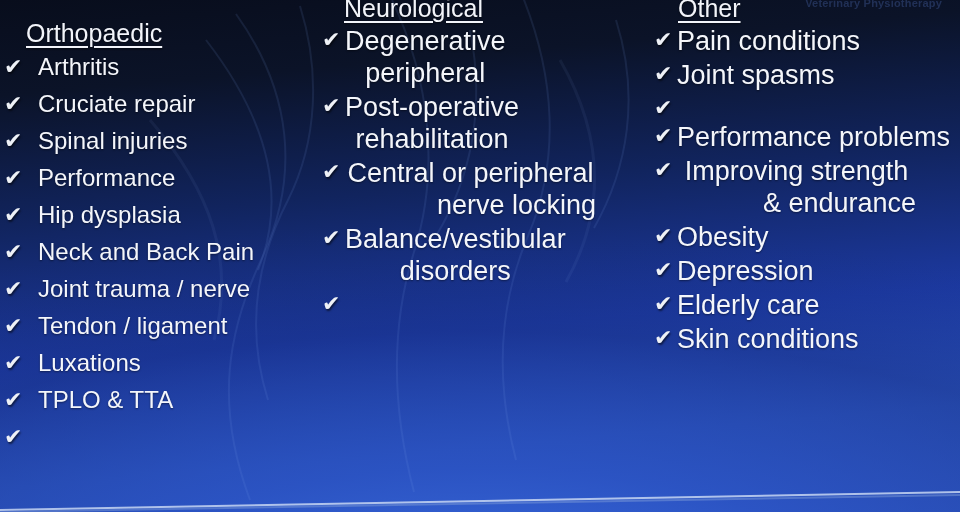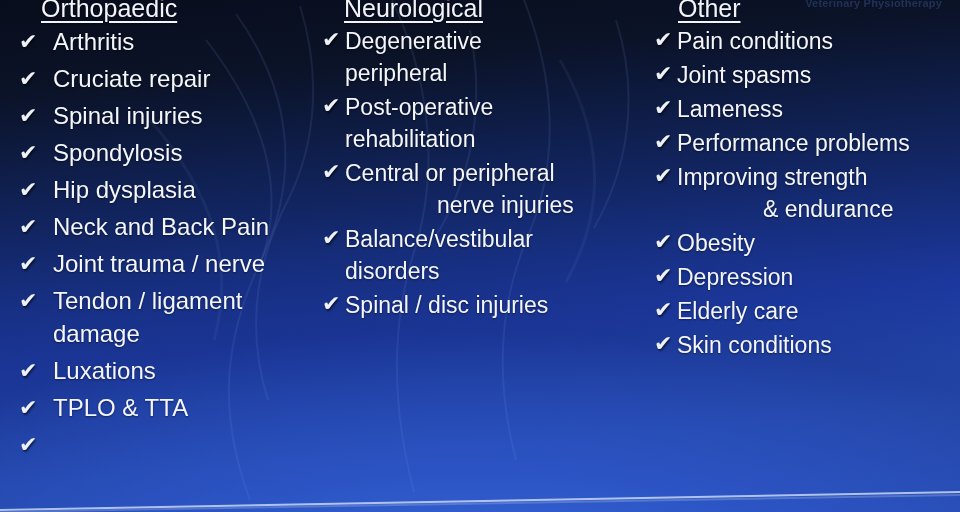--- a/index.html
+++ b/index.html
@@ -45,21 +45,21 @@
   }
 
   .columns {
     position: absolute;
     inset: 0;
   }
   .col {
     position: absolute;
     top: 0;
   }
-  .col-1 { left: 19px;  width: 300px; }
+  .col-1 { left: 4px;  width: 300px; margin-top: 25px; }
   .col-2 { left: 310px; width: 340px; margin-left: 12px; }
   .col-3 { left: 654px; width: 300px; }
 
   .col-head {
     color: #f2f4fa;
     font-size: 25px;
     font-weight: 400;
     line-height: 30px;
     text-decoration: underline;
     text-underline-offset: 4px;
@@ -89,21 +89,21 @@
   .item-text { white-space: pre-line; }
 
   
   .col-1 .item { margin-bottom: 4px; }
   .col-1 .tick { width: 34px; font-size: 22px; padding-top: 6px; }
   .col-1 .item-text { font-size: 24px; line-height: 33px; }
 
   
   .col-2 .item, .col-3 .item { margin-bottom: 2px; }
   .col-2 .tick, .col-3 .tick { width: 23px; font-size: 22px; padding-top: 4px; }
-  .col-2 .item-text, .col-3 .item-text { font-size: 23px; line-height: 32px; }
+  .col-2 .item-text, .col-3 .item-text { font-size: 27px; line-height: 32px; text-align: center; }
 
   .wrap-indent { display: block; }
   .indent-right { display: block; padding-left: 92px; }
   .indent-right-sm { display: block; padding-left: 86px; }
 </style>
 </head>
 <body>
 
 <div id="slide">
 
@@ -142,37 +142,37 @@
           <div class="item">
             <span class="tick">✔</span>
             <span class="item-text"><span class="wrap-indent">Cruciate repair</span></span>
           </div>
           <div class="item">
             <span class="tick">✔</span>
             <span class="item-text"><span class="wrap-indent">Spinal injuries</span></span>
           </div>
           <div class="item">
             <span class="tick">✔</span>
-            <span class="item-text"><span class="wrap-indent">Spondylosis</span></span>
+            <span class="item-text"><span class="wrap-indent">Performance</span></span>
           </div>
           <div class="item">
             <span class="tick">✔</span>
             <span class="item-text"><span class="wrap-indent">Hip dysplasia</span></span>
           </div>
           <div class="item">
             <span class="tick">✔</span>
             <span class="item-text"><span class="wrap-indent">Neck and Back Pain</span></span>
           </div>
           <div class="item">
             <span class="tick">✔</span>
             <span class="item-text"><span class="wrap-indent">Joint trauma / nerve</span></span>
           </div>
           <div class="item">
             <span class="tick">✔</span>
-            <span class="item-text"><span class="wrap-indent">Tendon / ligament</span><span class="wrap-indent">damage</span></span>
+            <span class="item-text"><span class="wrap-indent">Tendon / ligament</span></span>
           </div>
           <div class="item">
             <span class="tick">✔</span>
             <span class="item-text"><span class="wrap-indent">Luxations</span></span>
           </div>
           <div class="item">
             <span class="tick">✔</span>
             <span class="item-text"><span class="wrap-indent">TPLO &amp; TTA</span></span>
           </div>
           <div class="item">
@@ -187,47 +187,45 @@
           <div class="item">
             <span class="tick">✔</span>
             <span class="item-text"><span class="wrap-indent">Degenerative</span><span class="wrap-indent">peripheral</span></span>
           </div>
           <div class="item">
             <span class="tick">✔</span>
             <span class="item-text"><span class="wrap-indent">Post-operative</span><span class="wrap-indent">rehabilitation</span></span>
           </div>
           <div class="item">
             <span class="tick">✔</span>
-            <span class="item-text"><span class="wrap-indent">Central or peripheral</span><span class="indent-right">nerve injuries</span></span>
+            <span class="item-text"><span class="wrap-indent">Central or peripheral</span><span class="indent-right">nerve locking</span></span>
           </div>
           <div class="item">
             <span class="tick">✔</span>
             <span class="item-text"><span class="wrap-indent">Balance/vestibular</span><span class="wrap-indent">disorders</span></span>
           </div>
           <div class="item">
             <span class="tick">✔</span>
-            <span class="item-text"><span class="wrap-indent">Spinal / disc injuries</span></span>
           </div>
         </div>
     </div>
 
     <div class="col col-3">
       <div class="col-head">Other</div>
       <div class="col-body">
           <div class="item">
             <span class="tick">✔</span>
             <span class="item-text"><span class="wrap-indent">Pain conditions</span></span>
           </div>
           <div class="item">
             <span class="tick">✔</span>
             <span class="item-text"><span class="wrap-indent">Joint spasms</span></span>
           </div>
           <div class="item">
             <span class="tick">✔</span>
-            <span class="item-text"><span class="wrap-indent">Lameness</span></span>
           </div>
           <div class="item">
             <span class="tick">✔</span>
             <span class="item-text"><span class="wrap-indent">Performance problems</span></span>
           </div>
           <div class="item">
             <span class="tick">✔</span>
             <span class="item-text"><span class="wrap-indent">Improving strength</span><span class="indent-right-sm">&amp; endurance</span></span>
           </div>
           <div class="item">

